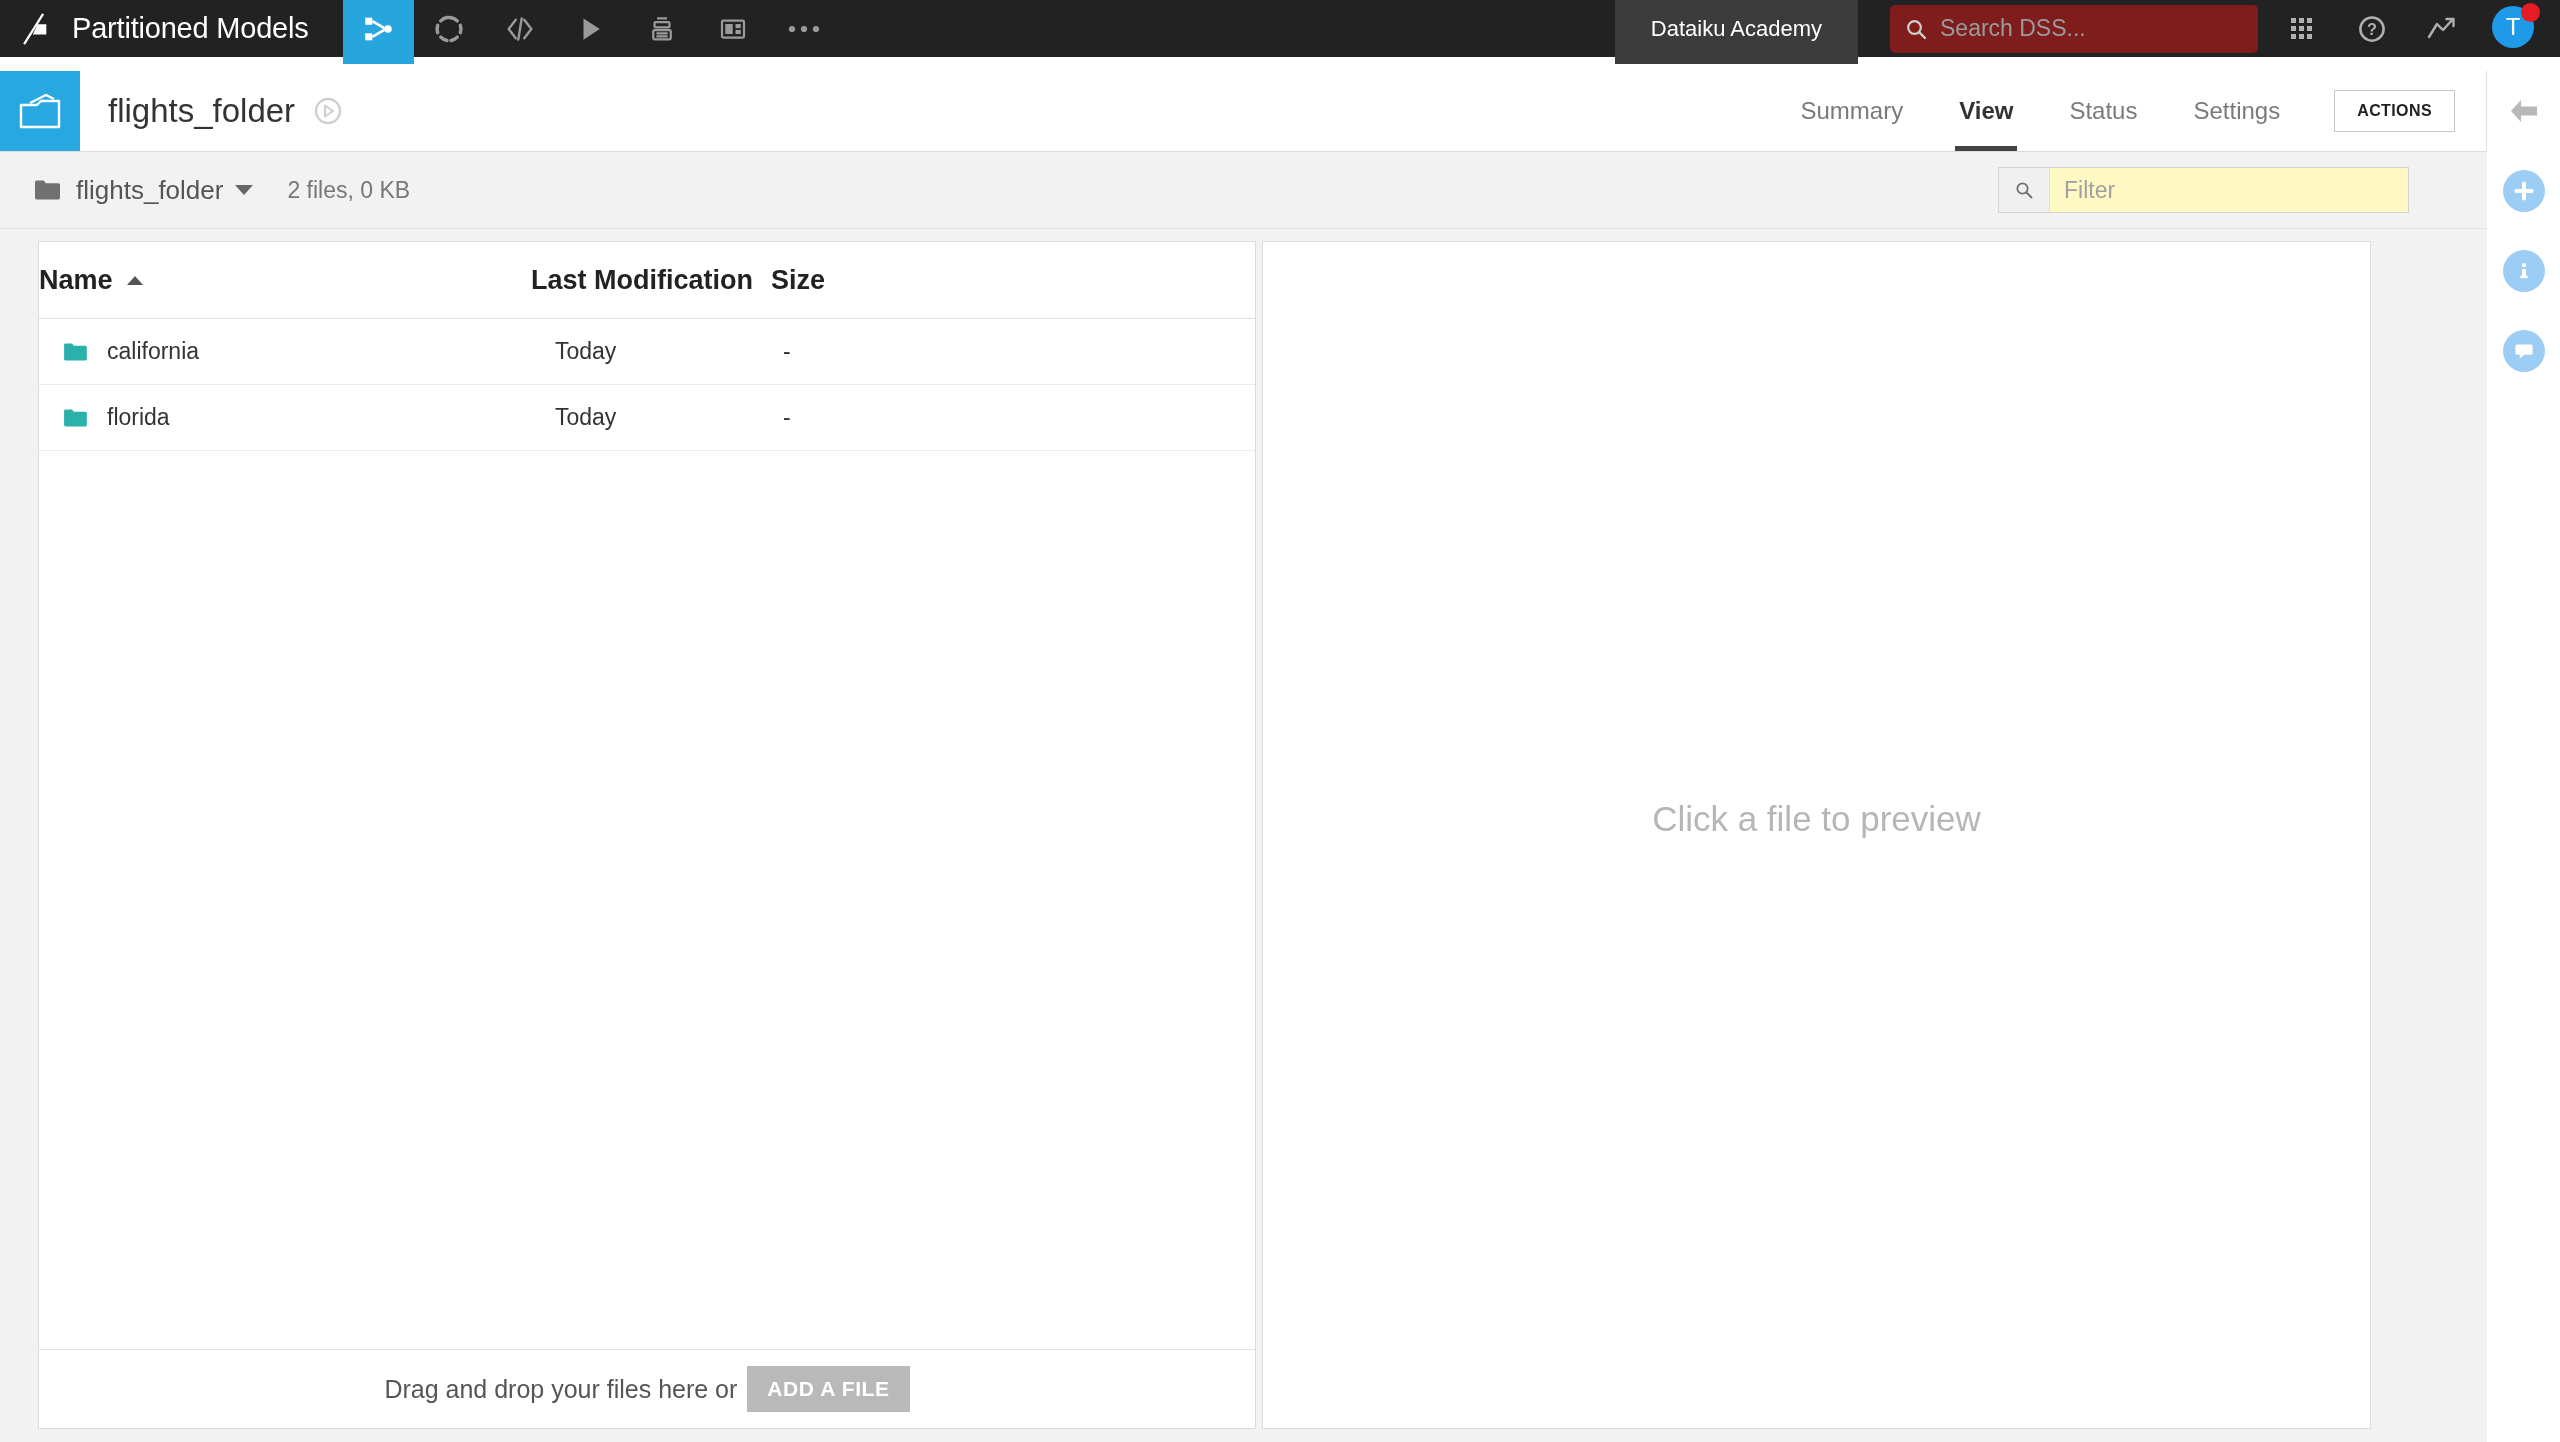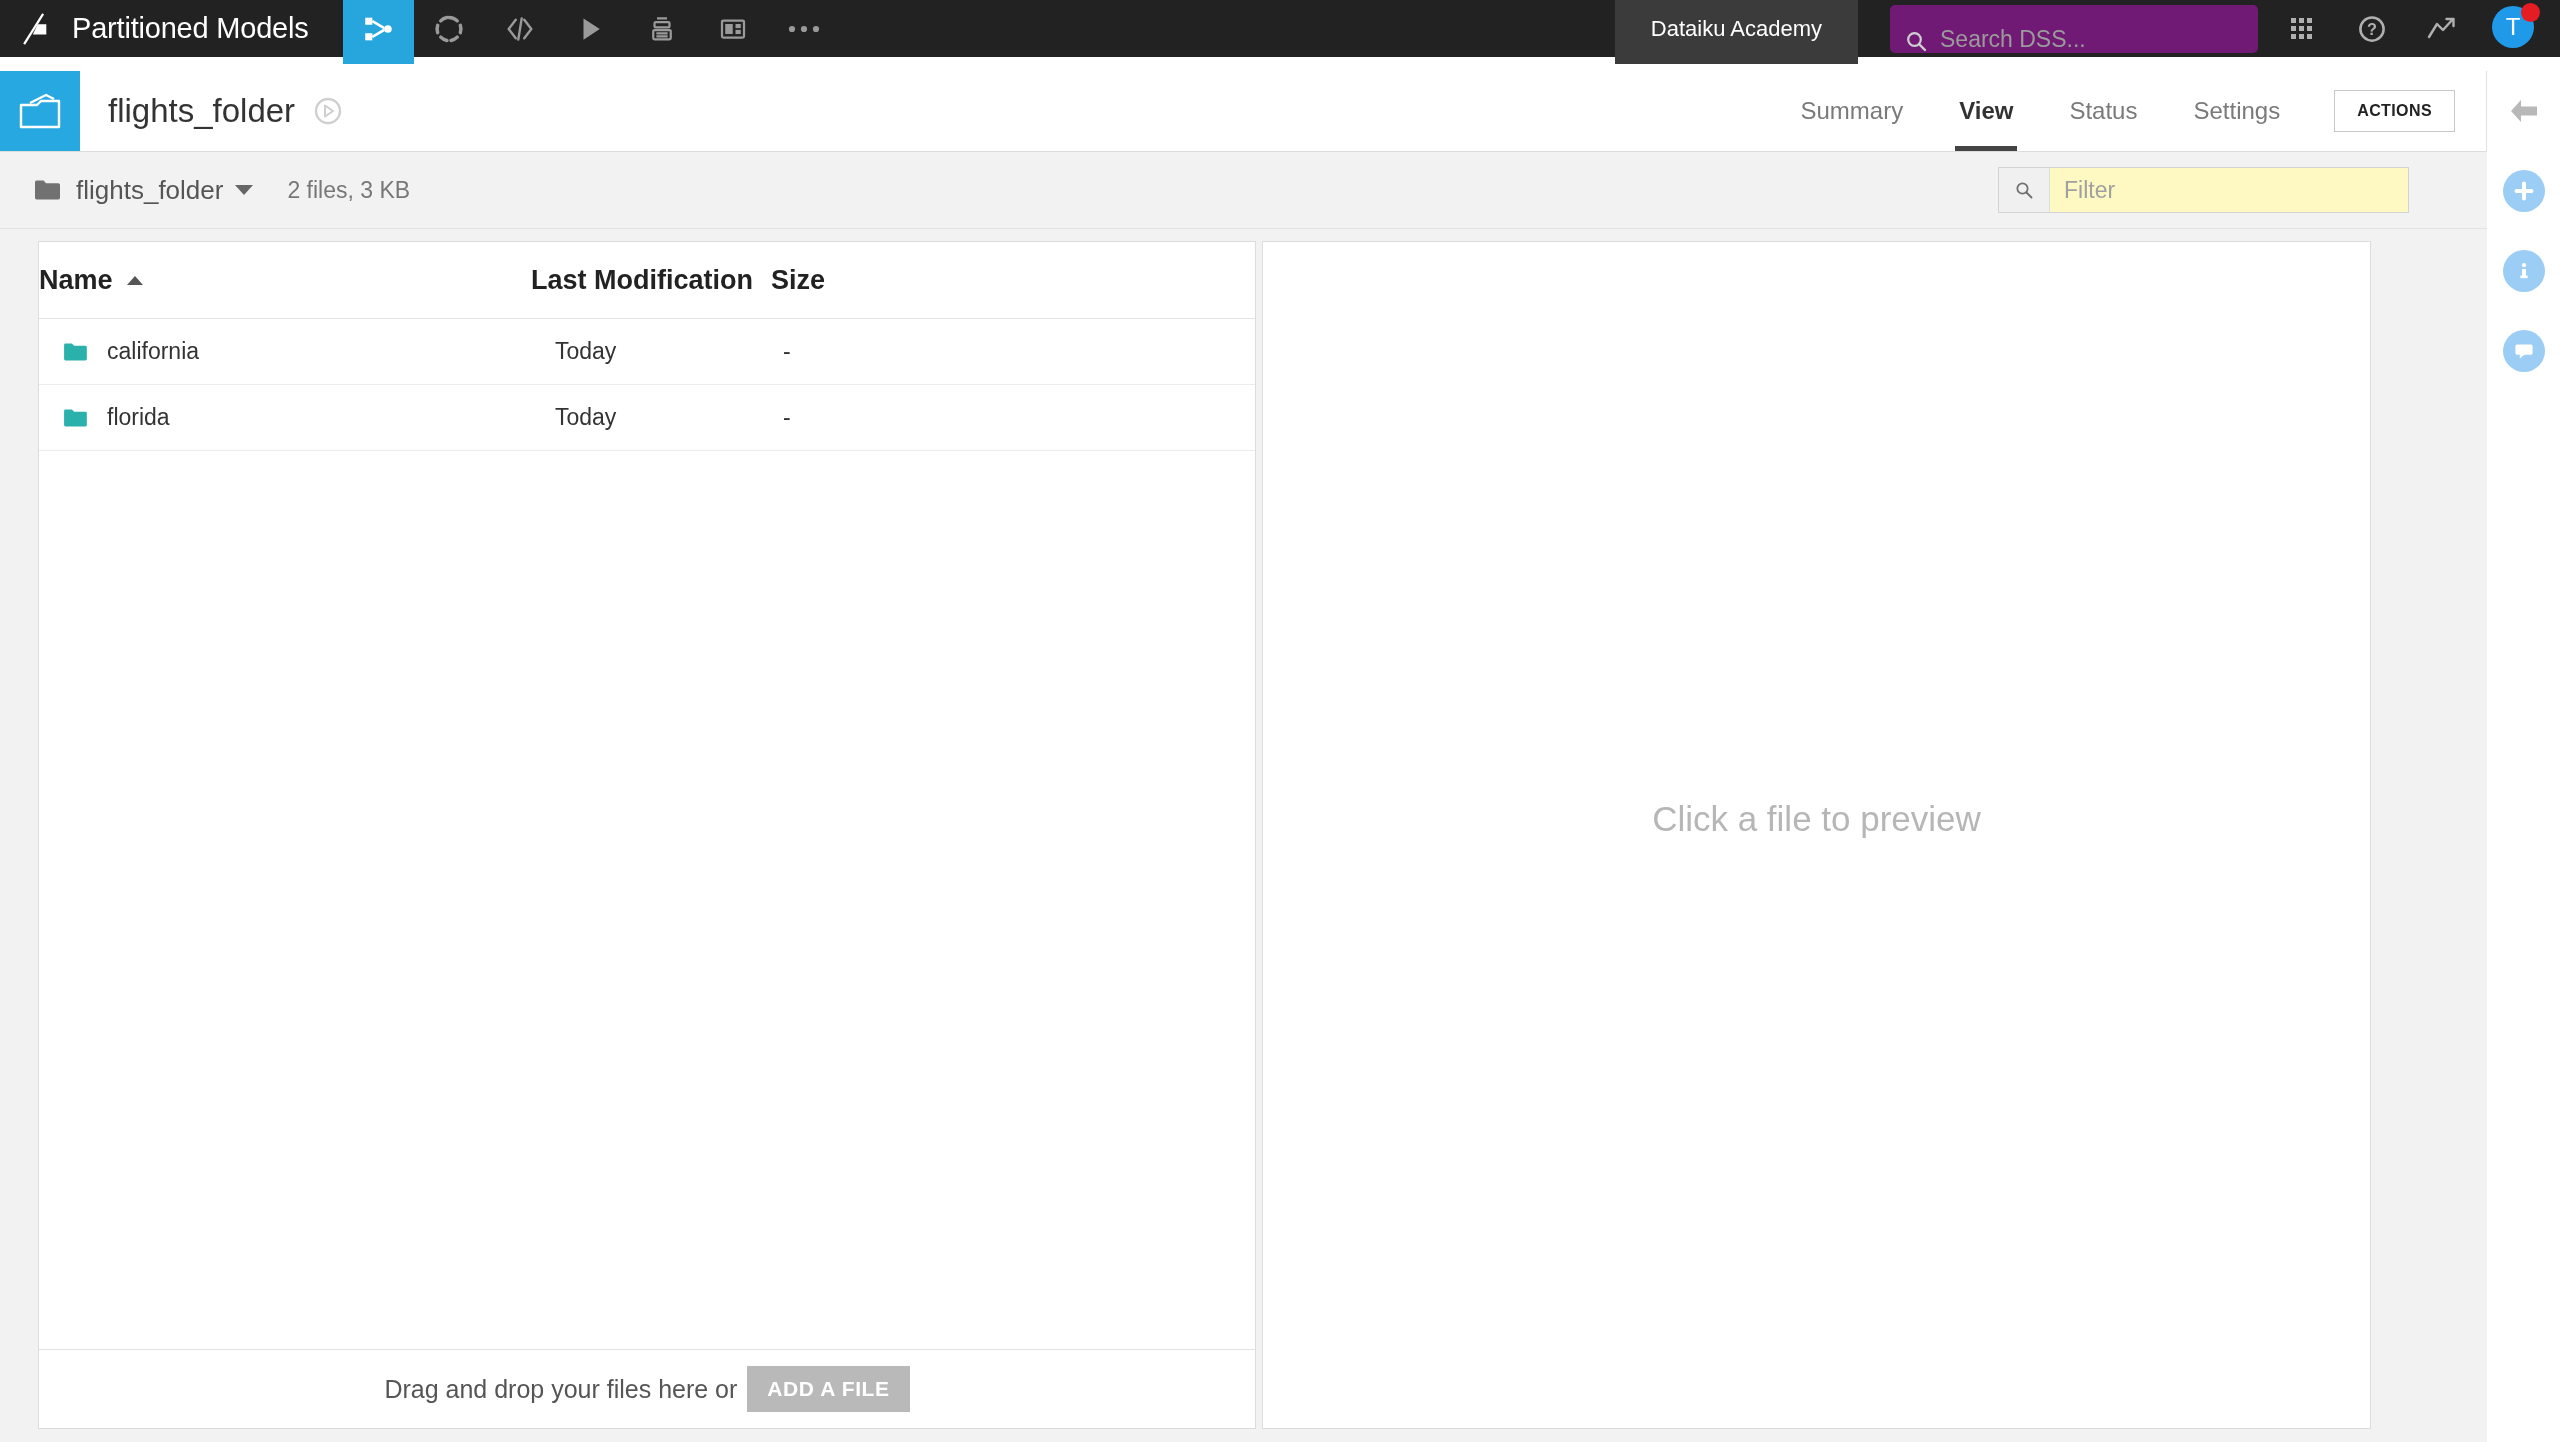--- a/index.html
+++ b/index.html
@@ -68,24 +68,24 @@
   }
   .search-wrap {
     display:flex;
     align-items:center;
     height: 71px;
     padding-left: 32px;
   }
   .search-box {
     width: 340px;
     height: 48px;
-    background: #701a75;
+    background: #7f1d1d;
     border-radius: 5px;
     display: flex;
-    align-items: flex-end;
+    align-items: center;
     padding: 0 14px;
     cursor: text;
   }
   .search-box .sicon { margin-right: 12px; display:flex; }
   .search-box .splaceholder {
     color: #9b9b9b;
     font-size: 23px;
   }
   .nav-right-icons {
     display:flex;
@@ -568,21 +568,21 @@
   <div class="crumb">
     <span class="crumb-icon">
       <svg width="26" height="22" viewBox="0 0 26 22" aria-hidden="true">
         <path d="M1 3.2 a1.6 1.6 0 0 1 1.6 -1.6 h7 l2.4 2.6 h12.4 a1.6 1.6 0 0 1 1.6 1.6 v13 a1.6 1.6 0 0 1 -1.6 1.6 h-21.8 a1.6 1.6 0 0 1 -1.6 -1.6 z" fill="#717171"></path>
       </svg>
     </span>
     <span class="crumb-name">flights_folder</span>
     <span class="crumb-caret"></span>
   </div>
 
-  <div class="crumb-stats">2 files, 3 KB</div>
+  <div class="crumb-stats">2 files, 0 KB</div>
 
   <div class="filter-wrap">
     <div class="filter-icon-box">
       <svg width="20" height="20" viewBox="0 0 24 24" aria-hidden="true">
         <circle cx="10.2" cy="10.2" r="6.2" fill="none" stroke="#6f6f6f" stroke-width="2.1"></circle>
         <path d="M15 15 L21 21" stroke="#6f6f6f" stroke-width="2.2" stroke-linecap="round"></path>
       </svg>
     </div>
     <input class="filter-input" type="text" placeholder="Filter" style="">
   </div>

